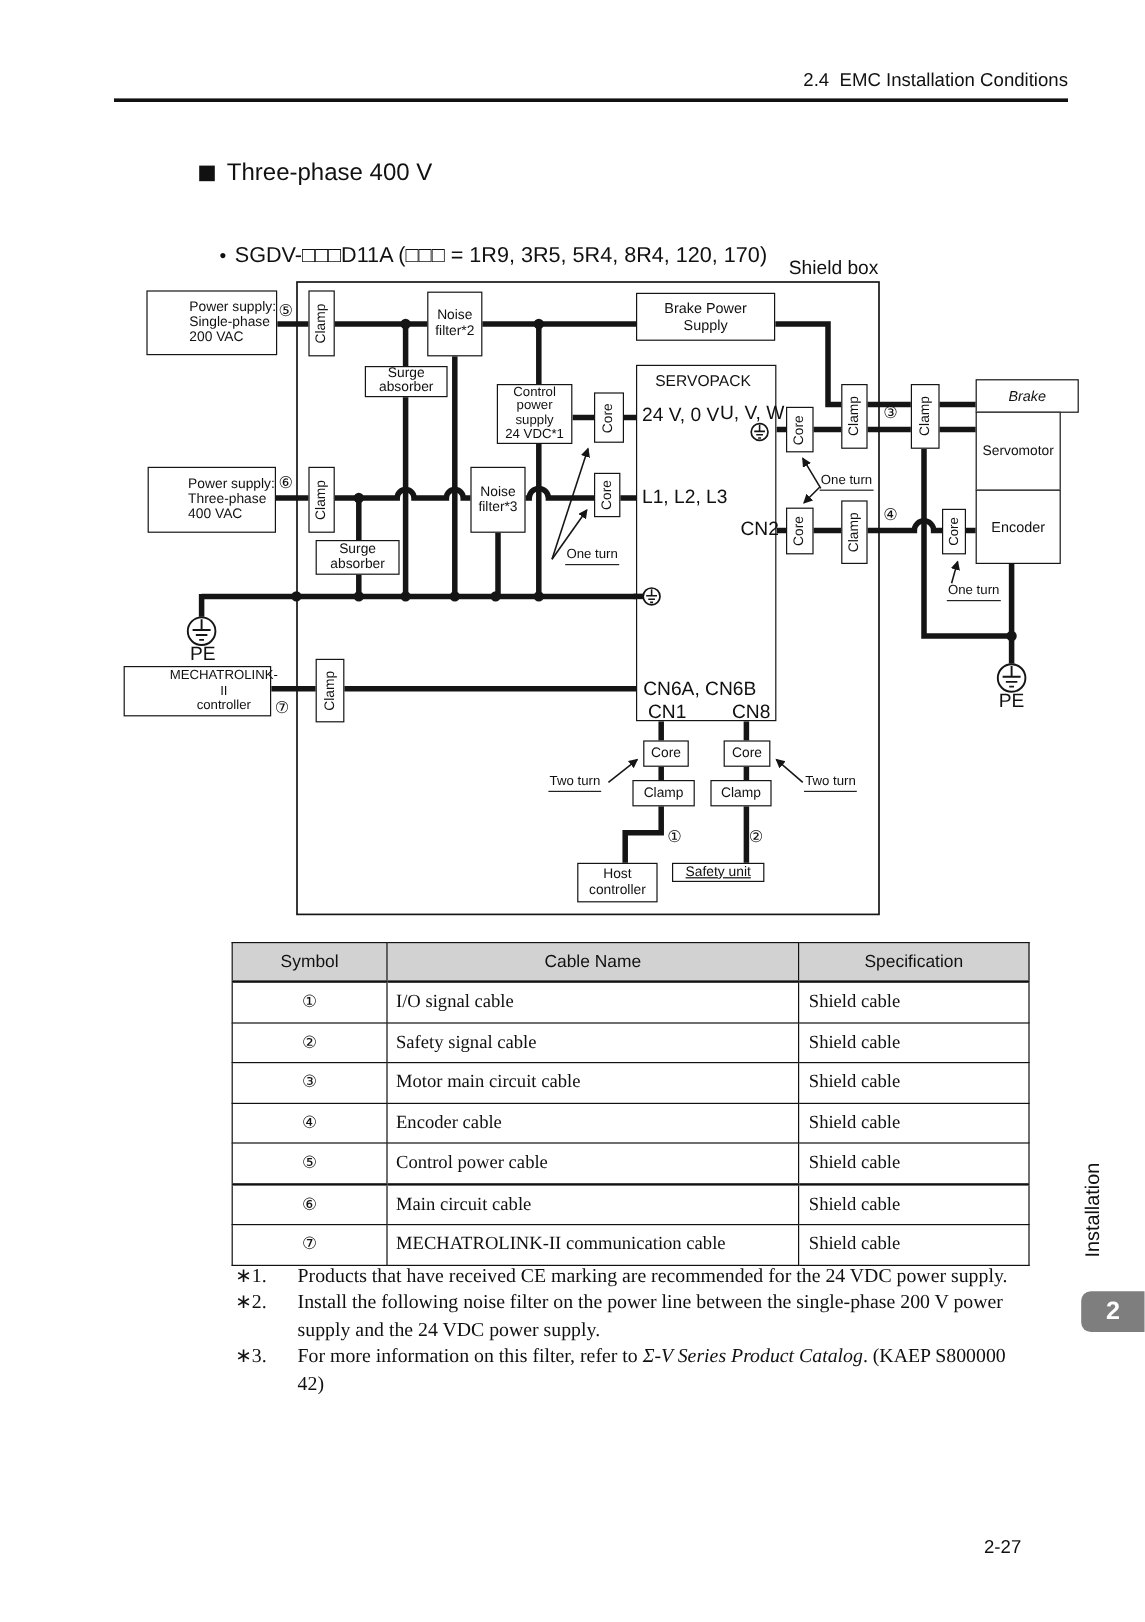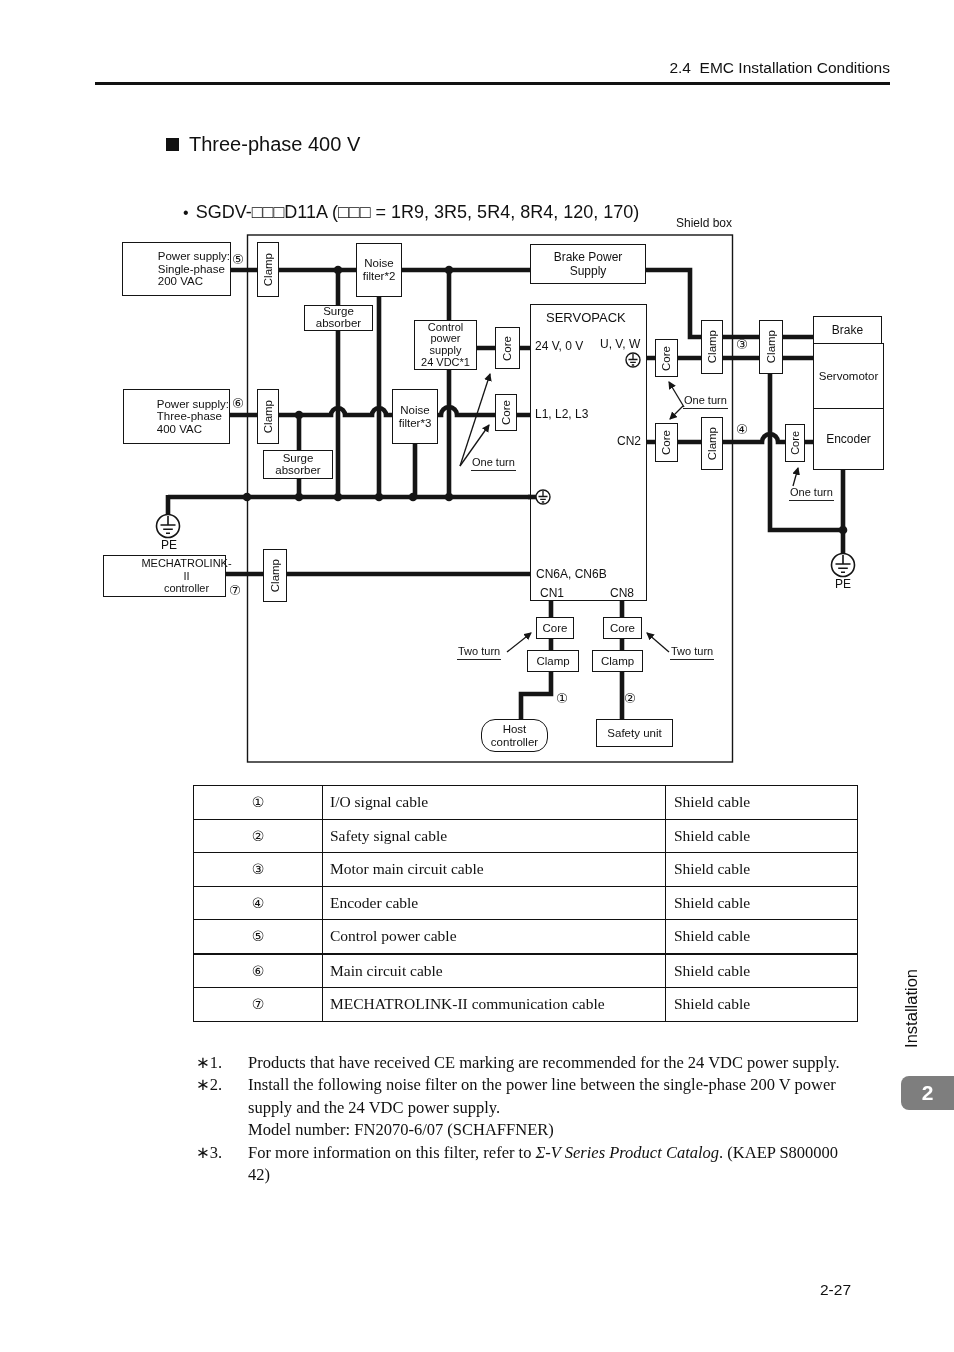--- a/index.html
+++ b/index.html
@@ -5,21 +5,21 @@
   html,body{margin:0;padding:0;background:#fff;}
   .page{position:relative;width:954px;height:1352px;background:#fff;overflow:hidden;
         font-family:"Liberation Sans",sans-serif;color:#111;margin-top:12px;}
   svg.wires{position:absolute;left:0;top:0;pointer-events:none;}
   #wires-under{z-index:0;} #wires-over{z-index:2;}
   .box{position:absolute;box-sizing:border-box;border:1.5px solid #151515;background:#fff;
        display:flex;align-items:center;justify-content:center;text-align:center;
        font-size:11.5px;line-height:12.6px;white-space:pre-line;color:#111;z-index:1;}
   .box.leftal{justify-content:flex-end;text-align:left;padding-left:5px;}
   .vt{writing-mode:vertical-rl;transform:rotate(180deg);display:inline-block;}
-  .lbl{position:absolute;font-size:12px;line-height:13px;color:#111;white-space:pre;z-index:3;}
+  .lbl{position:absolute;font-size:16px;line-height:13px;color:#111;white-space:pre;z-index:3;}
   .sym{font-family:"DejaVu Sans",sans-serif;font-size:13.5px;line-height:14px;}
   .turn{font-size:11px;border-bottom:1.2px solid #222;padding:0 1px 1px 1px;}
   .header-title{position:absolute;left:400px;top:47px;width:490px;text-align:right;
                 font-size:15.5px;white-space:pre;}
   .header-rule{position:absolute;left:95px;top:70px;width:795px;height:3px;background:#111;}
   .sec{position:absolute;left:166px;top:121px;font-size:20px;display:flex;align-items:center;z-index:3;}
   .sq{width:13px;height:13px;background:#111;display:inline-block;margin-right:10px;}
   .model{position:absolute;left:163px;top:169px;font-size:18px;z-index:3;white-space:pre;}
   .model .bullet{font-size:16px;margin-right:7px;}
   .spec-table{position:absolute;left:193px;top:773px;width:664px;border-collapse:collapse;
@@ -136,26 +136,26 @@
   <div class="box" style="left:263px;top:438px;width:70px;height:29px;line-height:11.8px;"><span>Surge
 absorber</span></div>
   <div class="box" style="left:414px;top:308px;width:63px;height:50px;font-size:11px;line-height:11.6px;"><span>Control
 power
 supply
 24 VDC*1</span></div>
   <div class="box" style="left:530px;top:232px;width:116px;height:40px;font-size:12px;line-height:14px;"><span>Brake Power
 Supply</span></div>
 
   <div class="box" style="left:530px;top:292px;width:117px;height:297px;"></div>
-  <div class="box" style="left:813px;top:304px;width:69px;height:28px;font-size:12px;"><span>Brake</span></div>
+  <div class="box" style="left:813px;top:304px;width:86px;height:28px;font-size:12px;font-style:italic;"><span>Brake</span></div>
   <div class="box" style="left:813px;top:331px;width:71px;height:66px;font-size:11.5px;"><span>Servomotor</span></div>
   <div class="box" style="left:813px;top:396px;width:71px;height:62px;font-size:12px;"><span>Encoder</span></div>
-  <div class="box" style="left:481px;top:707px;width:67px;height:33px;border-radius:14px;"><span>Host
+  <div class="box" style="left:481px;top:707px;width:67px;height:33px;"><span>Host
 controller</span></div>
-  <div class="box" style="left:596px;top:707px;width:77px;height:28px;"><span>Safety unit</span></div>
+  <div class="box" style="left:560px;top:707px;width:77px;height:16px;text-decoration:underline;"><span>Safety unit</span></div>
 
   <svg id="wires-over" class="wires" width="954" height="1352">
     <defs>
       <marker id="ah" markerWidth="8" markerHeight="8" refX="5.2" refY="3" orient="auto">
         <path d="M0,0 L6,3 L0,6 z" fill="#151515"></path>
       </marker>
     </defs>
     <g stroke="#151515" fill="none">
       <path d="M528 485 H536" stroke-width="4.6"></path>
 
@@ -216,20 +216,25 @@
   <div class="lbl sym" style="left:556px;top:679px;">①</div>
   <div class="lbl sym" style="left:624px;top:679px;">②</div>
 
   <table class="spec-table">
     <colgroup>
         <col style="width:129px">
         <col style="width:343px">
         <col style="width:192px">
       </colgroup>
     <tbody>
+        <tr>
+      <th>Symbol</th>
+      <th>Cable Name</th>
+      <th>Specification</th>
+    </tr>
     <tr>
           <td class="sym-cell">①</td>
           <td class="cable-cell">I/O signal cable</td>
           <td class="spec-cell">Shield cable</td>
         </tr>
     <tr>
           <td class="sym-cell">②</td>
           <td class="cable-cell">Safety signal cable</td>
           <td class="spec-cell">Shield cable</td>
         </tr>
@@ -263,21 +268,20 @@
 
   <div class="footnotes">
     <div class="fn">
       <span class="fn-marker">∗1.</span>
       <div class="fn-line">Products that have received CE marking are recommended for the 24 VDC power supply.</div>
     </div>
     <div class="fn">
       <span class="fn-marker">∗2.</span>
       <div class="fn-line">Install the following noise filter on the power line between the single-phase 200 V power</div>
       <div class="fn-line">supply and the 24 VDC power supply.</div>
-      <div class="fn-line">Model number: FN2070-6/07 (SCHAFFNER)</div>
     </div>
     <div class="fn">
       <span class="fn-marker">∗3.</span>
       <div class="fn-line"><span>For more information on this filter, refer to </span><span class="it">Σ-V Series Product Catalog</span><span>. (KAEP S800000</span></div>
       <div class="fn-line">42)</div>
     </div>
   </div>
 
   <div class="side-label">
     <span class="vt">Installation</span>

